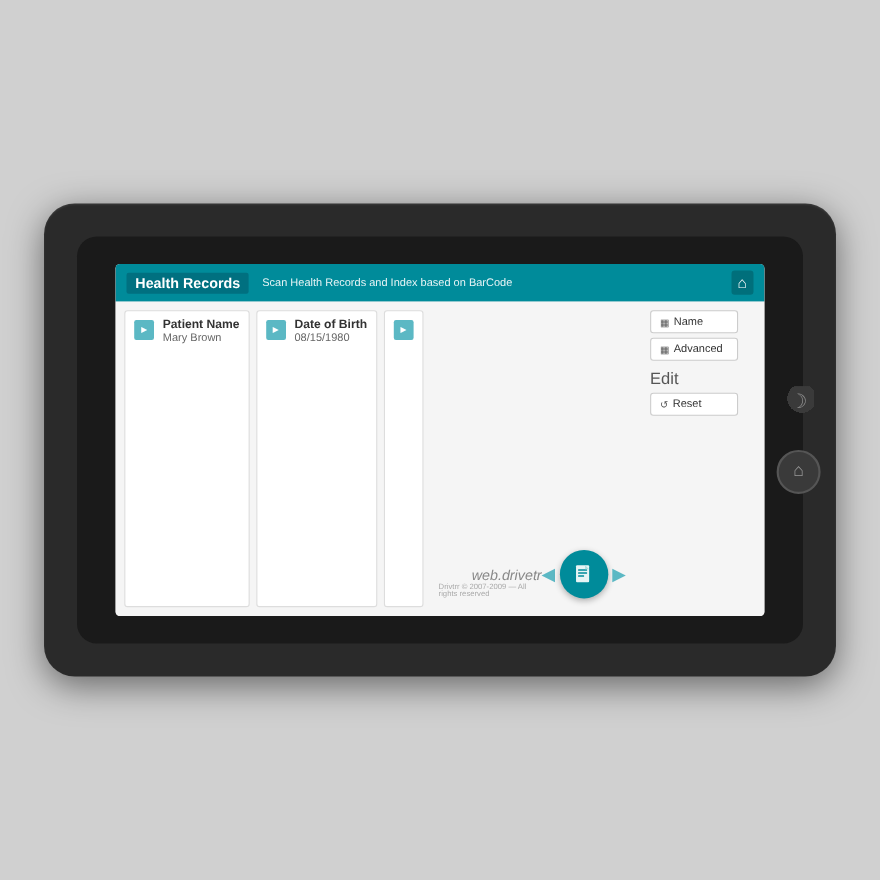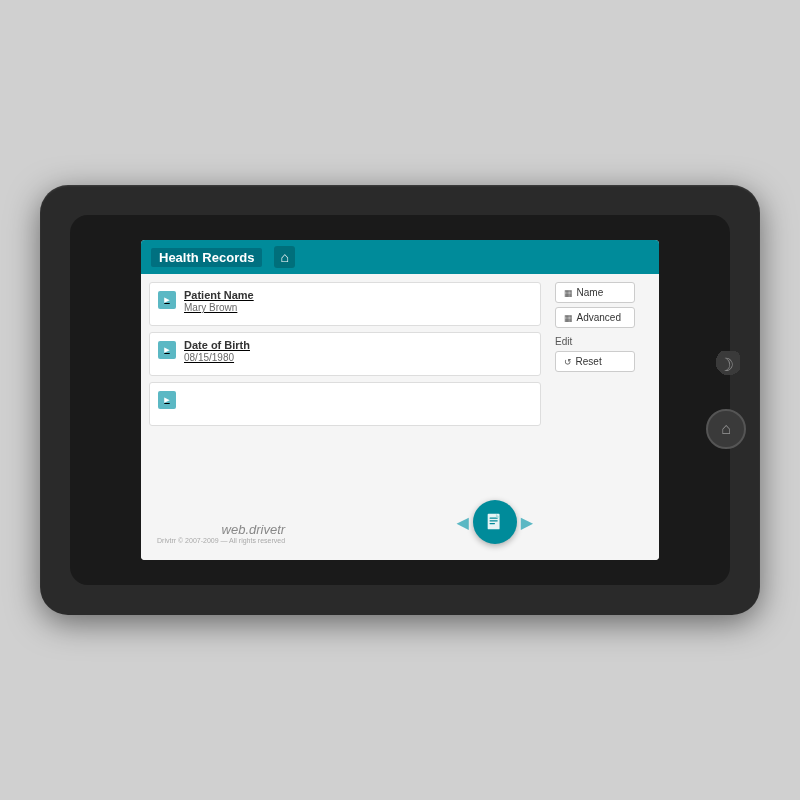--- a/index.html
+++ b/index.html
@@ -31,21 +31,21 @@
       height: 370px;
       background: #1a1a1a;
       border-radius: 18px;
       display: flex;
       align-items: center;
       justify-content: center;
       position: relative;
     }
 
     .screen {
-      width: 518px;
+      width: 590px;
       height: 320px;
       background: #f0f0f0;
       border-radius: 4px;
       overflow: hidden;
       position: relative;
     }
 
     
     .header {
       background: #008b9a;
@@ -86,23 +86,22 @@
       display: flex;
       height: calc(100% - 34px);
       background: #f5f5f5;
     }
 
     
     .left-panel {
       flex: 1;
       padding: 8px;
       display: flex;
-      flex-direction: column;
+      flex-direction: row;
       gap: 6px;
-      text-decoration: underline;
     }
 
     .field-row {
       background: white;
       border: 1px solid #ddd;
       border-radius: 3px;
       padding: 6px 8px;
       display: flex;
       align-items: flex-start;
       gap: 8px;
@@ -165,21 +164,21 @@
       cursor: pointer;
       width: 80px;
     }
 
     .btn-icon {
       font-size: 9px;
       color: #555;
     }
 
     .section-label {
-      font-size: 10px;
+      font-size: 15px;
       color: #555;
       margin-top: 4px;
     }
 
     
     .bottom-area {
       position: absolute;
       bottom: 8px;
       left: 8px;
       right: 8px;
@@ -270,20 +269,21 @@
   </style>
 </head>
 <body>
 
 <div class="device">
   <div class="device-inner">
     <div class="screen">
 
       <div class="header">
         <div class="header-title">Health Records</div>
+        <div class="header-subtitle">Scan Health Records and Index based on BarCode</div>
         <div class="header-home-icon">⌂</div>
       </div>
 
       <div class="main-content">
 
         <div class="left-panel">
 
           <div class="field-row">
             <div class="field-icon"></div>
             <div class="field-content">

